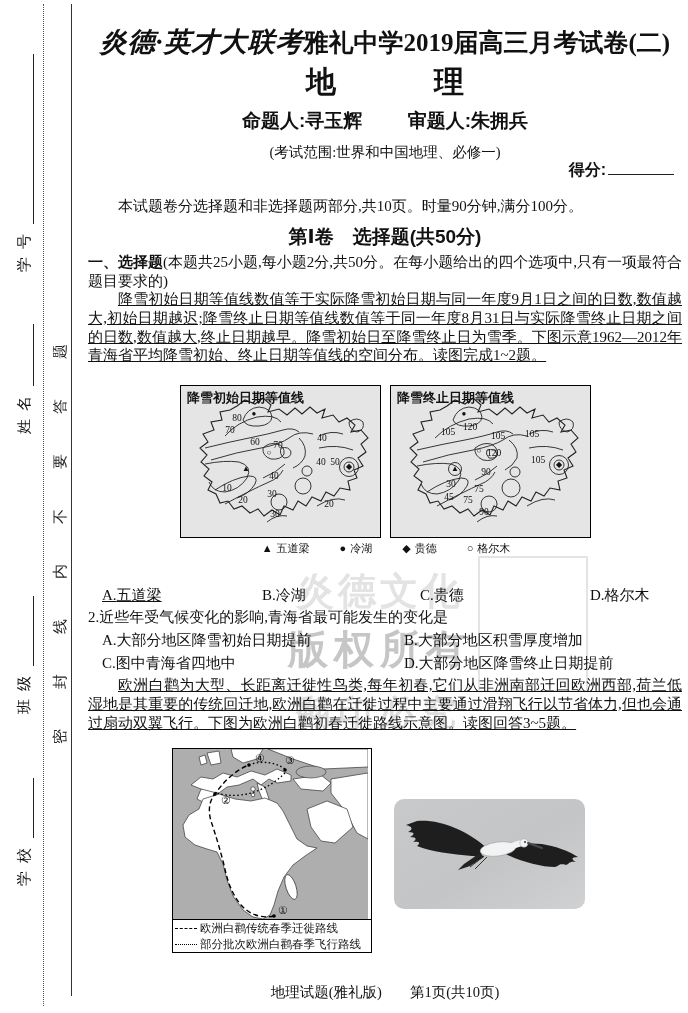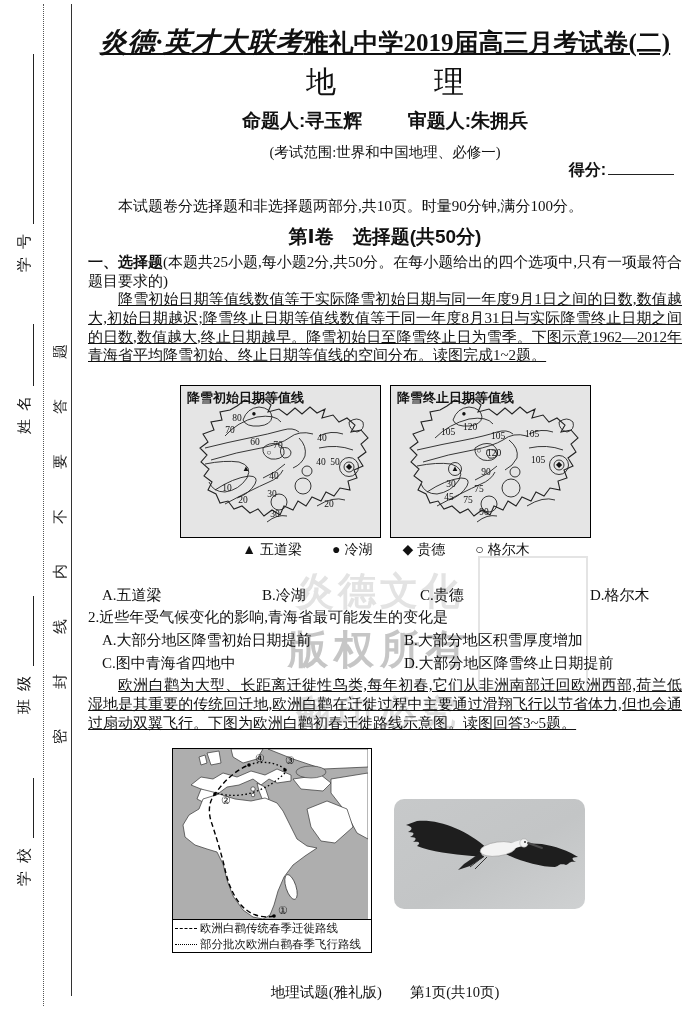--- a/index.html
+++ b/index.html
@@ -12,46 +12,46 @@
   .blankline{display:inline-block;border-bottom:1.2px solid #222;height:14px;margin-left:2px;}
   #seal-line{position:absolute;left:43px;top:4px;height:1002px;border-left:1.6px dotted #555;}
   #side-rule{position:absolute;left:71px;top:4px;height:992px;border-left:1.3px solid #333;}
   #seal-text{font-size:15px;letter-spacing:40px;color:#222;}
   
   .wm{position:absolute;font-weight:bold;pointer-events:none;}
   #wm-box{position:absolute;left:478px;top:556px;width:106px;height:132px;border:2px solid #e4e4e4;}
   
   .blk{position:absolute;left:88px;width:594px;}
   .hei{font-family:"Liberation Sans","DejaVu Sans",sans-serif;}
-  #title{top:24px;text-align:center;font-size:25px;font-weight:bold;white-space:nowrap;text-decoration:underline;}
+  #title{top:24px;text-align:center;font-size:25px;font-weight:bold;white-space:nowrap;}
   #title .brand{font-weight:900;font-style:italic;font-size:27px;letter-spacing:1px;}
-  #subject{top:62px;text-align:center;font-size:30px;font-weight:normal;letter-spacing:34px;text-indent:34px;}
+  #subject{top:62px;text-align:center;font-size:30px;font-weight:bold;letter-spacing:34px;text-indent:34px;}
   #people{top:108px;text-align:center;font-size:19px;font-weight:bold;}
   #people span{margin:0 20px;}
   #scope{top:143px;text-align:center;font-size:14.5px;}
   #score{top:158px;text-align:right;font-size:16px;font-weight:bold;padding-right:8px;width:586px;}
   #score .blankline{width:66px;height:16px;}
   #intro{top:197px;font-size:15px;text-indent:2em;}
   #section-title{top:224px;text-align:center;font-size:19px;font-weight:bold;}
   #instr{top:252px;font-size:15px;line-height:19px;text-align:justify;word-break:break-all;}
   #instr b{font-family:"Liberation Sans","DejaVu Sans",sans-serif;}
   .passage{font-size:15px;line-height:18.8px;text-align:justify;word-break:break-all;text-indent:2em;text-decoration:underline;}
   #passage1{top:290px;} #passage2{top:676px;}
   
   #maps{position:absolute;left:180px;top:385px;display:flex;gap:9px;}
   .snowmap{position:relative;width:199px;height:151px;border:1.5px solid #000;background:#e5e5e5;}
   .snowmap .mtitle{position:absolute;top:3px;left:6px;font-size:13px;font-weight:bold;z-index:2;}
   .snowmap svg{position:absolute;left:0;top:0;}
   svg text{font-family:"Liberation Serif","DejaVu Serif",serif;}
-  #map-legend{top:541px;left:180px;width:412px;display:flex;justify-content:center;gap:30px;font-size:14px;}
+  #map-legend{top:541px;left:180px;width:412px;display:flex;justify-content:center;gap:30px;font-size:11px;}
   #map-legend .it span.sym{margin-right:4px;}
   
   .q{font-size:15px;line-height:20px;}
   #q1{top:563px;} #q1-opts{top:585px;display:flex;padding-left:14px;}
-  #q1-opts .o1{width:160px;} #q1-opts .o2{width:158px;} #q1-opts .o3{width:170px;}
+  #q1-opts .o1{width:160px;text-decoration:underline;} #q1-opts .o2{width:158px;} #q1-opts .o3{width:170px;}
   #q2{top:607px;}
   #q2-r1{top:630px;display:flex;padding-left:14px;}
   #q2-r2{top:653px;display:flex;padding-left:14px;}
   .colA{width:302px;}
   
   #africa{position:absolute;left:172px;top:748px;width:198px;border:1.5px solid #000;background:#fff;}
   #africa svg{display:block;}
   .aleg{display:flex;align-items:center;font-size:11.5px;line-height:16px;height:16px;white-space:nowrap;}
   .aleg:first-of-type{border-top:1.4px solid #000;}
   .lsample{display:inline-block;width:22px;margin:0 3px 0 2px;}

